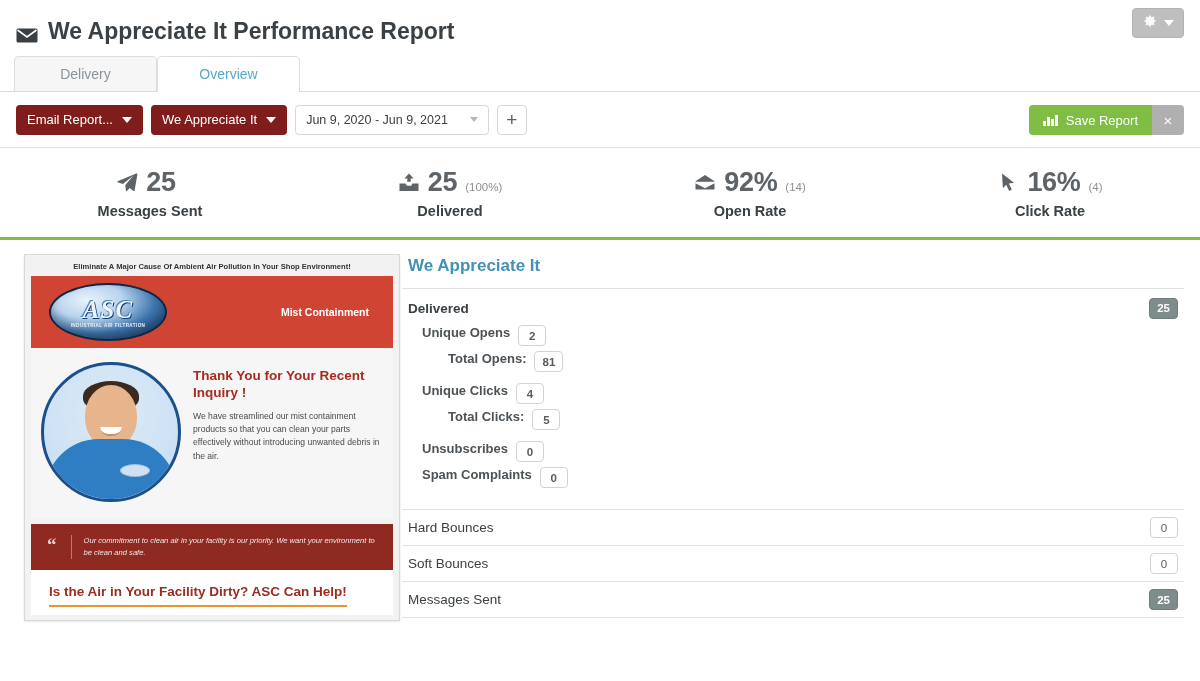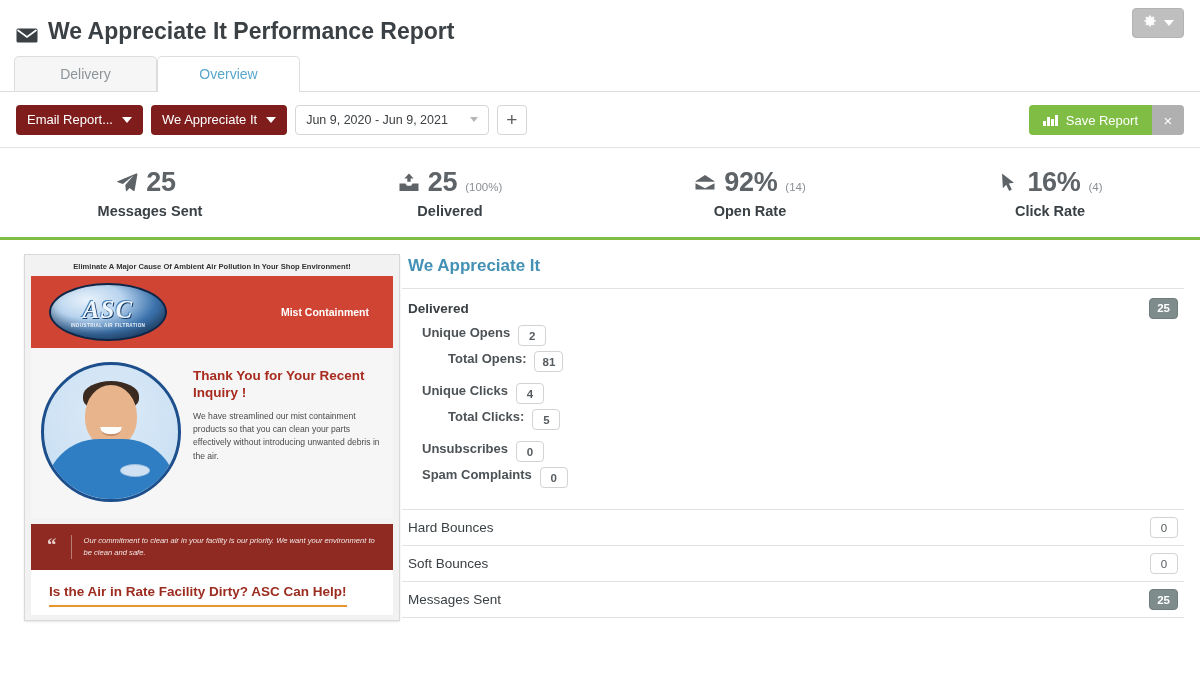--- a/index.html
+++ b/index.html
@@ -629,21 +629,21 @@
           <p>We have streamlined our mist containment products so that you can clean your parts effectively without introducing unwanted debris in the air.</p>
         </div>
       </div>
 
       <div class="pv-quote">
         <span class="qmark">“</span>
         <span class="qtext">Our commitment to clean air in your facility is our priority.  We want your environment to be clean and safe.</span>
       </div>
 
       <div class="pv-footer">
-        <span class="cta">Is the Air in Rate Facility Dirty?  ASC Can Help!</span>
+        <span class="cta">Is the Air in Your Facility Dirty?  ASC Can Help!</span>
       </div>
 
     </div>
   </div>
 
   <div class="metrics">
     <div class="metrics-title">We Appreciate It</div>
 
     <div class="metric-group">
       <div class="group-head">

